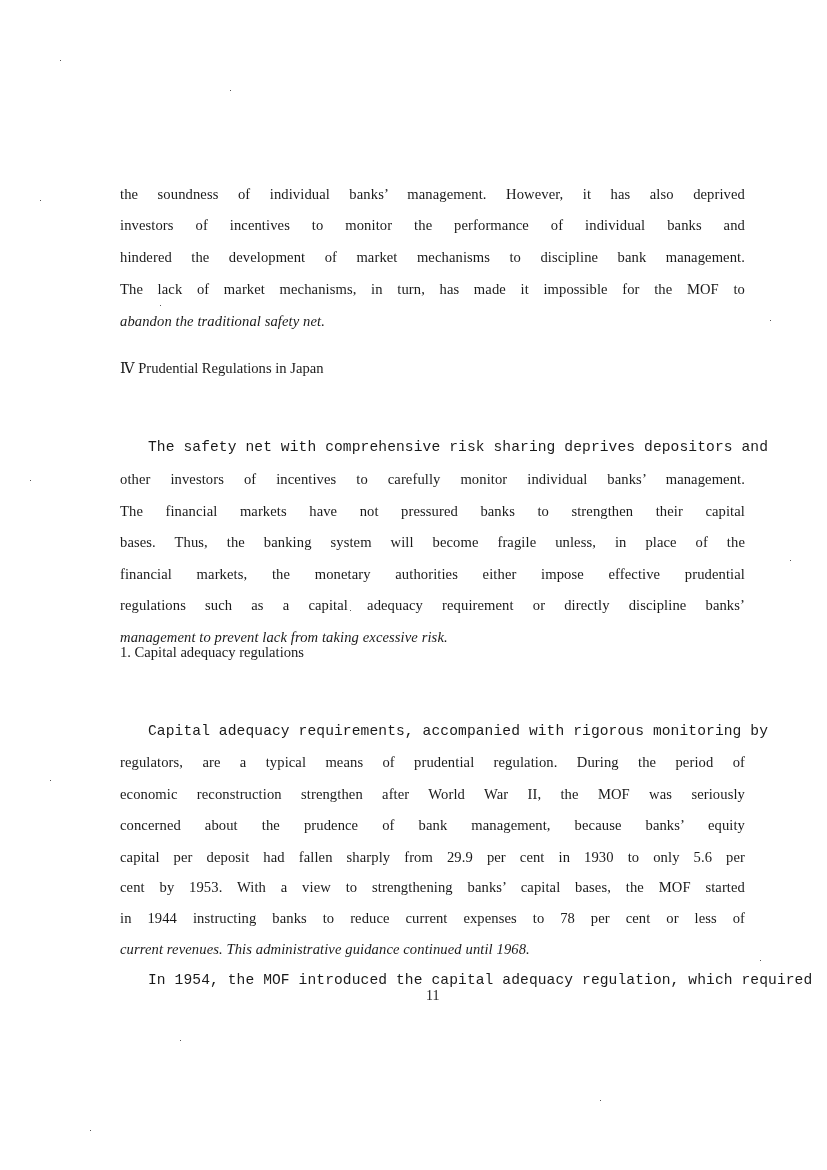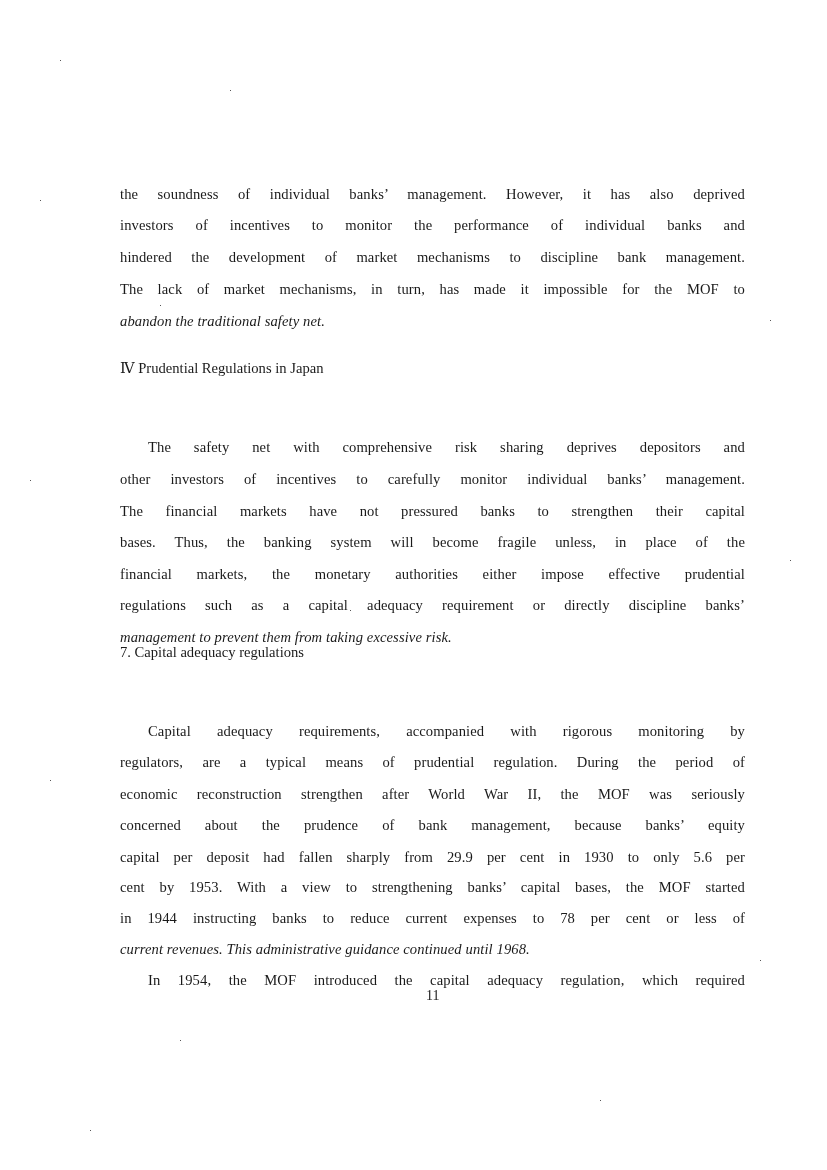--- a/index.html
+++ b/index.html
@@ -5,21 +5,21 @@
   html, body { margin: 0; padding: 0; }
   body {
     width: 827px; height: 1170px; background: #ffffff; position: relative; overflow: hidden;
     font-family: "Liberation Serif", "DejaVu Serif", serif; color: #1a1a1a;
   }
   .line {
     position: absolute; left: 120px; width: 625px; font-size: 14.6px; line-height: 18px;
     white-space: nowrap; text-align: justify; text-align-last: justify; letter-spacing: 0.1px; margin-top: 48px;
   }
   .line.last { text-align-last: left; font-style: italic; }
-  .indent { left: 148px; width: 597px; }
+  .indent { left: 148px; width: 597px; font-family: Liberation Mono, monospace; }
   .heading { position: absolute; left: 120px; font-size: 14.6px; line-height: 18px; white-space: nowrap; text-align: right; }
   .pagenum { position: absolute; left: 426px; top: 988px; font-size: 14px; }
   .speck { position: absolute; width: 1px; height: 1px; background: #555; }
 </style>
 </head>
 <body>
 
 <div>
   <div class="line" style="top:137px">the soundness of individual banks’ management. However, it has also deprived</div>
   <div class="line" style="top:168px">investors of incentives to monitor the performance of individual banks and</div>
@@ -28,23 +28,23 @@
   <div class="line last" style="top:264px">abandon the traditional safety net.</div>
 
   <div class="heading" style="top:359px">Ⅳ  Prudential Regulations in Japan</div>
 
   <div class="line indent" style="top:390px">The safety net with comprehensive risk sharing deprives depositors and</div>
   <div class="line" style="top:422px">other investors of incentives to carefully monitor individual banks’ management.</div>
   <div class="line" style="top:454px">The financial markets have not pressured banks to strengthen their capital</div>
   <div class="line" style="top:485px">bases. Thus, the banking system will become fragile unless, in place of the</div>
   <div class="line" style="top:517px">financial markets, the monetary authorities either impose effective prudential</div>
   <div class="line" style="top:548px">regulations such as a capital adequacy requirement or directly discipline banks’</div>
-  <div class="line last" style="top:580px">management to prevent them from taking excessive risk.</div>
+  <div class="line last" style="top:580px">management to prevent lack from taking excessive risk.</div>
 
-  <div class="heading" style="top:643px">7. Capital adequacy regulations</div>
+  <div class="heading" style="top:643px">1. Capital adequacy regulations</div>
 
   <div class="line indent" style="top:674px">Capital adequacy requirements, accompanied with rigorous monitoring by</div>
   <div class="line" style="top:705px">regulators, are a typical means of prudential regulation. During the period of</div>
   <div class="line" style="top:737px">economic reconstruction strengthen after World War II, the MOF was seriously</div>
   <div class="line" style="top:768px">concerned about the prudence of bank management, because banks’ equity</div>
   <div class="line" style="top:800px">capital per deposit had fallen sharply from 29.9 per cent in 1930 to only 5.6 per</div>
   <div class="line" style="top:830px">cent by 1953. With a view to strengthening banks’ capital bases, the MOF started</div>
   <div class="line" style="top:861px">in 1944 instructing banks to reduce current expenses to 78 per cent or less of</div>
   <div class="line last" style="top:892px">current revenues. This administrative guidance continued until 1968.</div>
 

